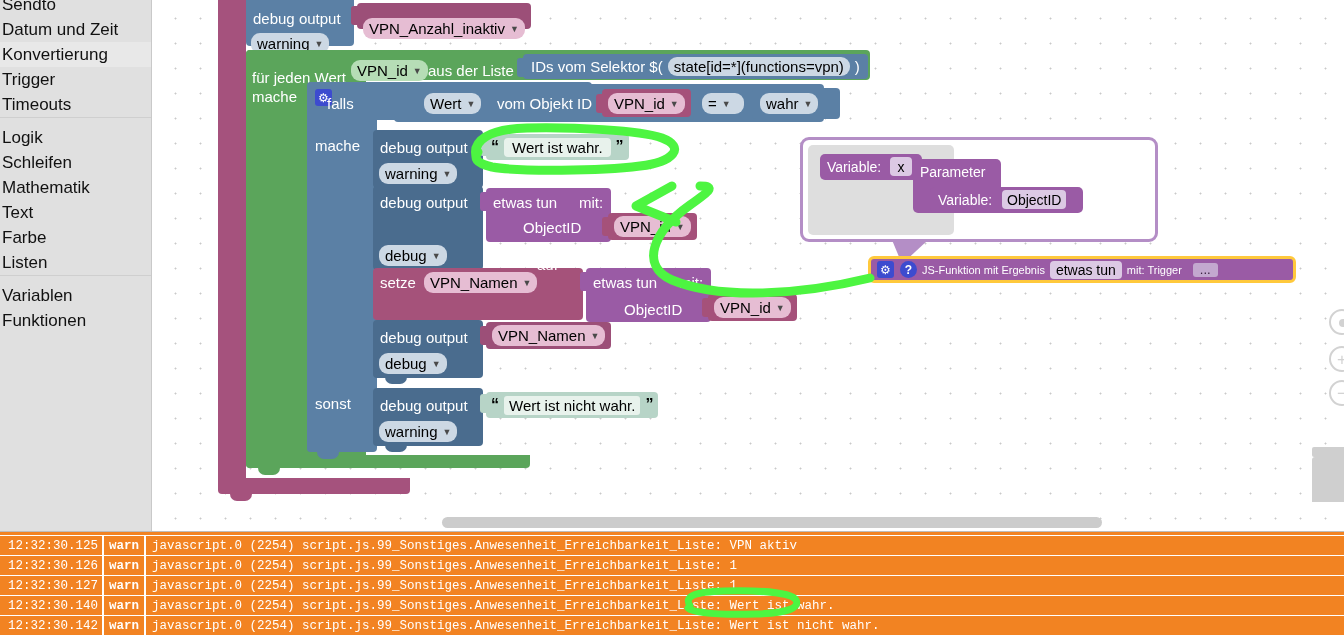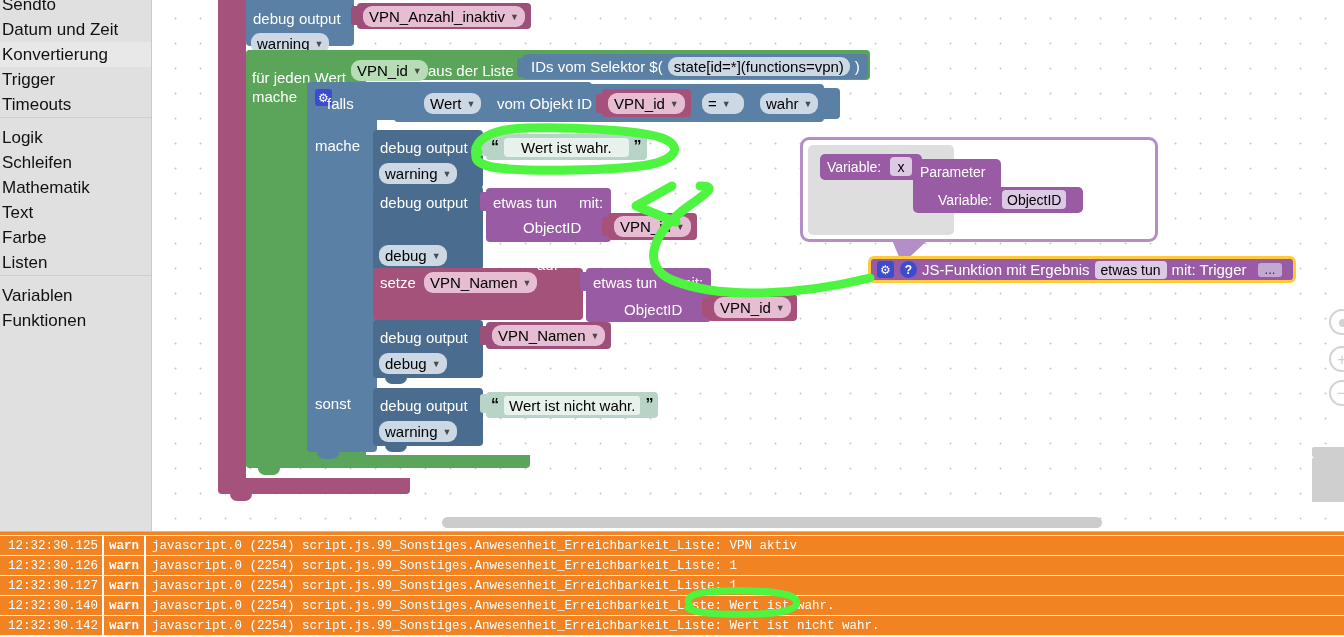--- a/index.html
+++ b/index.html
@@ -143,21 +143,21 @@
   
   #jsfn {
     position: absolute;
     background: #9a5ba5;
     border: 3px solid #ffc93c;
     border-radius: 6px;
     display: flex; align-items: center;
     padding: 0 6px;
     height: 27px;
   }
-  #jsfn .jf-lbl { color: #fff; font-size: 15px; margin: 0 5px; white-space: nowrap; }
+  #jsfn .jf-lbl { color: #fff; font-size: 11px; margin: 0 5px; white-space: nowrap; }
   #jsfn .jf-fld {
     background: #dcc9e4; border-radius: 4px; color: #000;
     font-size: 14px; padding: 1px 6px; white-space: nowrap;
   }
   #jsfn .jf-mut {
     background: #c3a8cf; border-radius: 3px; color: #3a2140;
     font-size: 13px; padding: 0px 7px; line-height: 14px; margin-left: 6px;
   }
 
   
@@ -246,21 +246,21 @@
     <div class="blk-body c-magenta" style="left:66px; top:-14px; width:28px; height:506px;"></div>
     <div class="blk-body c-magenta" style="left:66px; top:478px; width:192px; height:16px; border-radius:0 0 4px 4px;"></div>
     <div class="notch c-magenta" style="left:78px; top:493px; width:22px; height:8px;"></div>
 
     <div class="blk-body c-debug" style="left:94px; top:-12px; width:108px; height:58px;"></div>
     <div class="notch c-debug" style="left:106px; top:45px;"></div>
     <div class="lbl" style="left:101px; top:11px;">debug output</div>
     <div class="plug c-magenta2" style="left:199px; top:6px;"></div>
 
     <div class="rep c-magenta2" style="left:205px; top:3px; height:26px;">
-      <span class="fld c-field-p" style="position:relative; left:0; top:0;">
+      <span class="fld c-field-p" style="position:relative; left:0; top:12px;">
         <span>VPN_Anzahl_inaktiv</span>
         <span class="caret">▼</span>
       </span>
     </div>
 
     <div class="fld c-field-l" style="left:99px; top:33px;">
       <span>warning</span>
       <span class="caret">▼</span>
     </div>
 
@@ -318,21 +318,21 @@
       <span>wahr</span>
       <span class="caret">▼</span>
     </div>
 
     <div class="blk-body c-debug-d" style="left:221px; top:130px; width:110px; height:58px;"></div>
     <div class="notch c-debug-d" style="left:233px; top:187px;"></div>
     <div class="lbl" style="left:228px; top:140px;">debug output</div>
     <div class="plug c-text" style="left:328px; top:137px;"></div>
     <div class="rep c-text" style="left:334px; top:134px; height:26px; padding:0 5px;">
       <span class="lbl dark" style="position:relative; left:0; top:0; font-size:16px; font-weight:bold;">“</span>
-      <span style="background:#e8f2ec; border-radius:4px; color:#000; font-size:15px; padding:1px 17px; margin:0 5px;">Wert ist wahr.</span>
+      <span style="background:#e8f2ec; border-radius:4px; color:#000; font-size:15px; padding:1px 8px; margin:0 5px;">Wert ist wahr.</span>
       <span class="lbl dark" style="position:relative; left:0; top:0; font-size:16px; font-weight:bold;">”</span>
     </div>
     <div class="fld c-field-l" style="left:227px; top:163px;">
       <span>warning</span>
       <span class="caret">▼</span>
     </div>
 
     <div class="blk-body c-debug-d" style="left:221px; top:186px; width:110px; height:84px;"></div>
     <div class="notch c-debug-d" style="left:233px; top:269px;"></div>
     <div class="lbl" style="left:228px; top:195px;">debug output</div>

